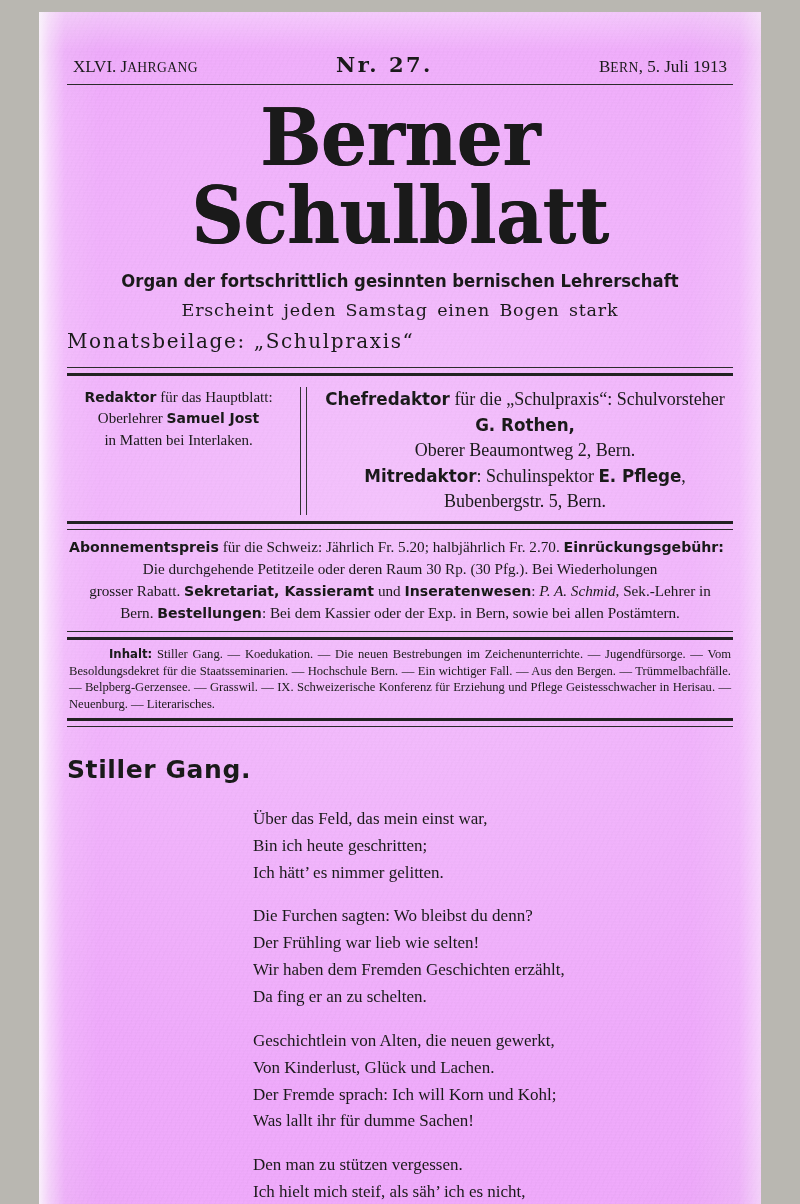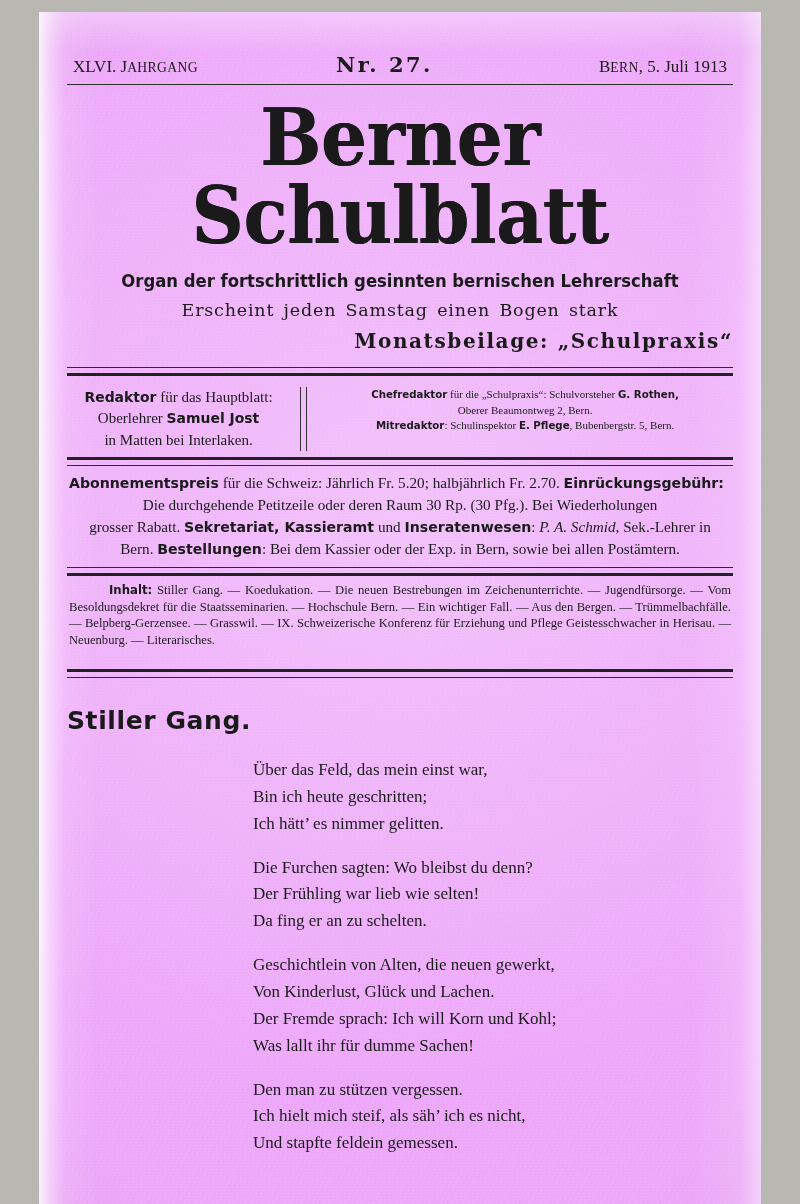--- a/index.html
+++ b/index.html
@@ -100,23 +100,23 @@
   }
   .sub2 {
     text-align: center;
     font-family: "DejaVu Serif", serif;
     font-size: 17.5px;
     letter-spacing: 0.8px;
     margin-top: 9px;
     word-spacing: 3px;
   }
   .sub3 {
-    text-align: right;
-    font-family: "DejaVu Serif", serif;
-    font-weight: bold;
+    text-align: left;
+    font-family: "DejaVu Serif", serif;
+    font-weight: normal;
     font-size: 20px;
     letter-spacing: 1.6px;
     margin-top: 9px;
   }
 
   
   .rule-double {
     margin: 0;
     height: 5px;
     border-top: 1.2px solid #2b2b2b;
@@ -145,21 +145,21 @@
   }
   .ed-div {
     width: 5px;
     border-left: 1.2px solid #333;
     border-right: 1.2px solid #333;
     margin: 0 10px;
   }
   .ed-right {
     flex: 1;
     text-align: center;
-    font-size: 11px;
+    font-size: 18px;
     line-height: 1.42;
     padding: 0 4px;
     box-sizing: border-box;
   }
   .b-sans {
     font-family: "DejaVu Sans", sans-serif;
     font-weight: bold;
     font-size: 0.93em;
   }
 
@@ -171,21 +171,21 @@
     text-align: justify;
   }
   .subscription .ln { display: block; white-space: nowrap; }
   .subscription .ln.c { text-align: center; }
   .ital { font-style: italic; }
 
   
   .contents {
     font-size: 12.6px;
     line-height: 1.33;
-    padding: 6px 2px 20px 2px;
+    padding: 6px 2px 5px 2px;
     text-align: justify;
   }
   .contents .first-indent { display: inline-block; width: 40px; }
 
   
   .poem-wrap { padding-top: 28px; }
   .poem-title {
     text-align: left;
     font-family: "DejaVu Sans", sans-serif;
     font-weight: bold;
@@ -258,20 +258,21 @@
       <div class="poem-title">Stiller Gang.</div>
       <div class="stanzas">
         <div class="stanza">
           <span class="vs">Über das Feld, das mein einst war,</span>
           <span class="vs">Bin ich heute geschritten;</span>
           <span class="vs">Ich hätt’ es nimmer gelitten.</span>
         </div>
         <div class="stanza">
           <span class="vs">Die Furchen sagten: Wo bleibst du denn?</span>
           <span class="vs">Der Frühling war lieb wie selten!</span>
+          <span class="vs">Wir haben dem Fremden Geschichten erzählt,</span>
           <span class="vs">Da fing er an zu schelten.</span>
         </div>
         <div class="stanza">
           <span class="vs">Geschichtlein von Alten, die neuen gewerkt,</span>
           <span class="vs">Von Kinderlust, Glück und Lachen.</span>
           <span class="vs">Der Fremde sprach: Ich will Korn und Kohl;</span>
           <span class="vs">Was lallt ihr für dumme Sachen!</span>
         </div>
         <div class="stanza">
           <span class="vs">Den man zu stützen vergessen.</span>

